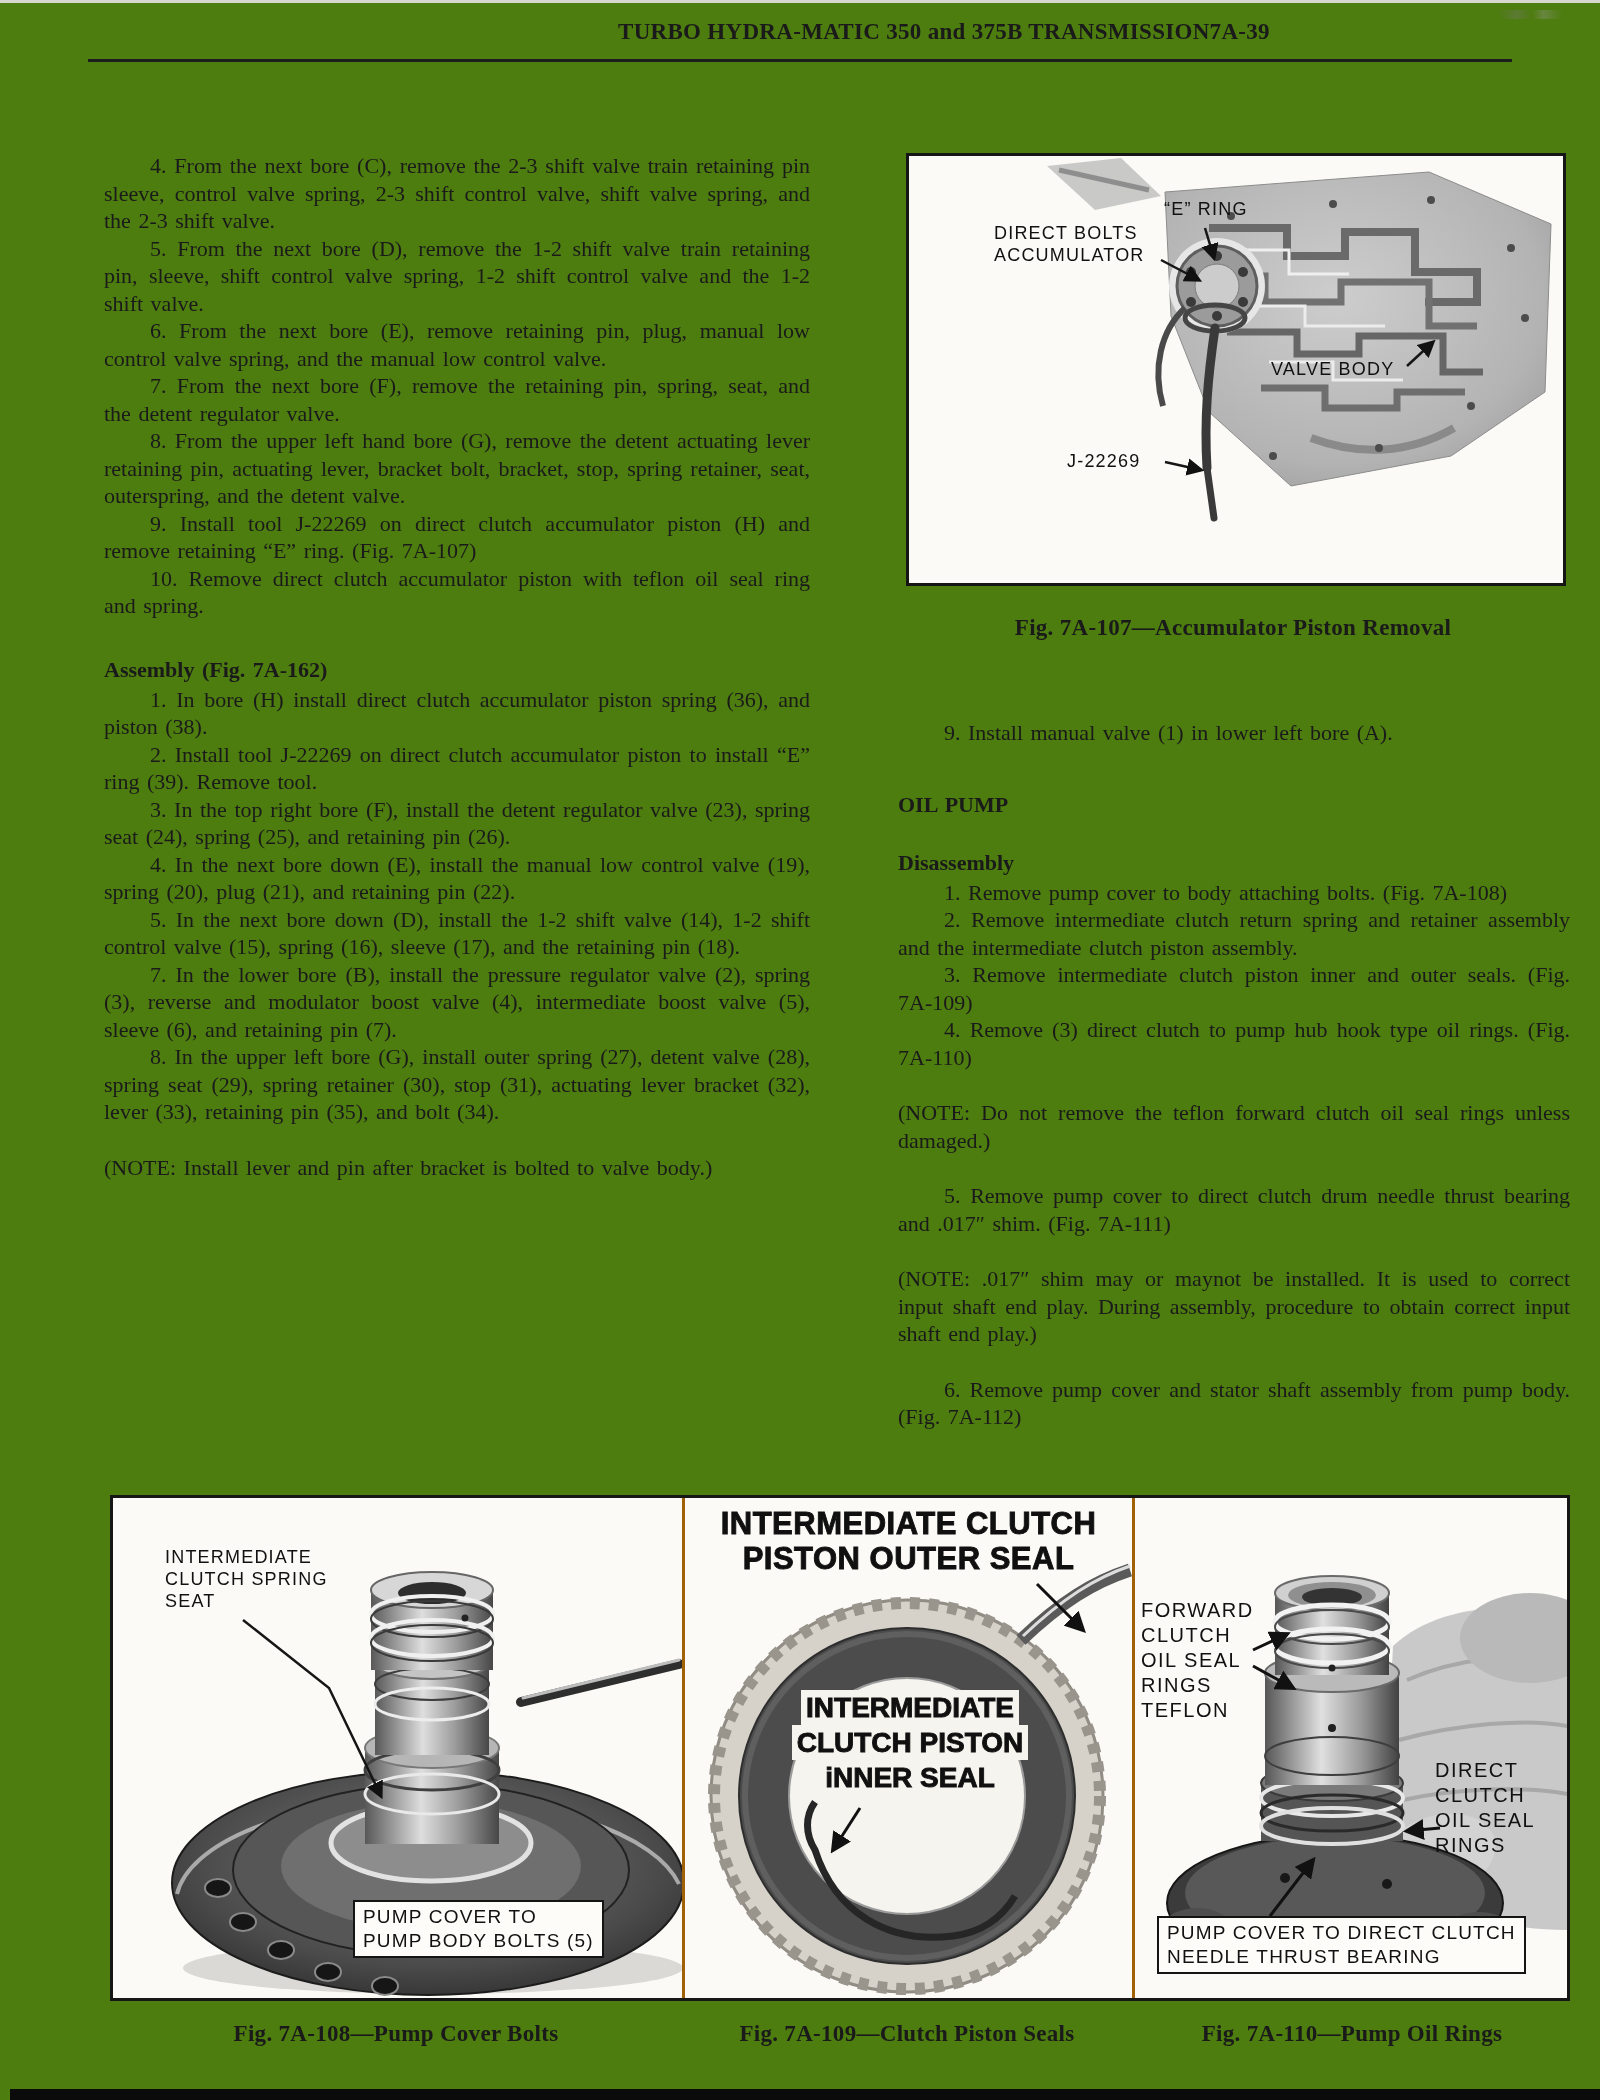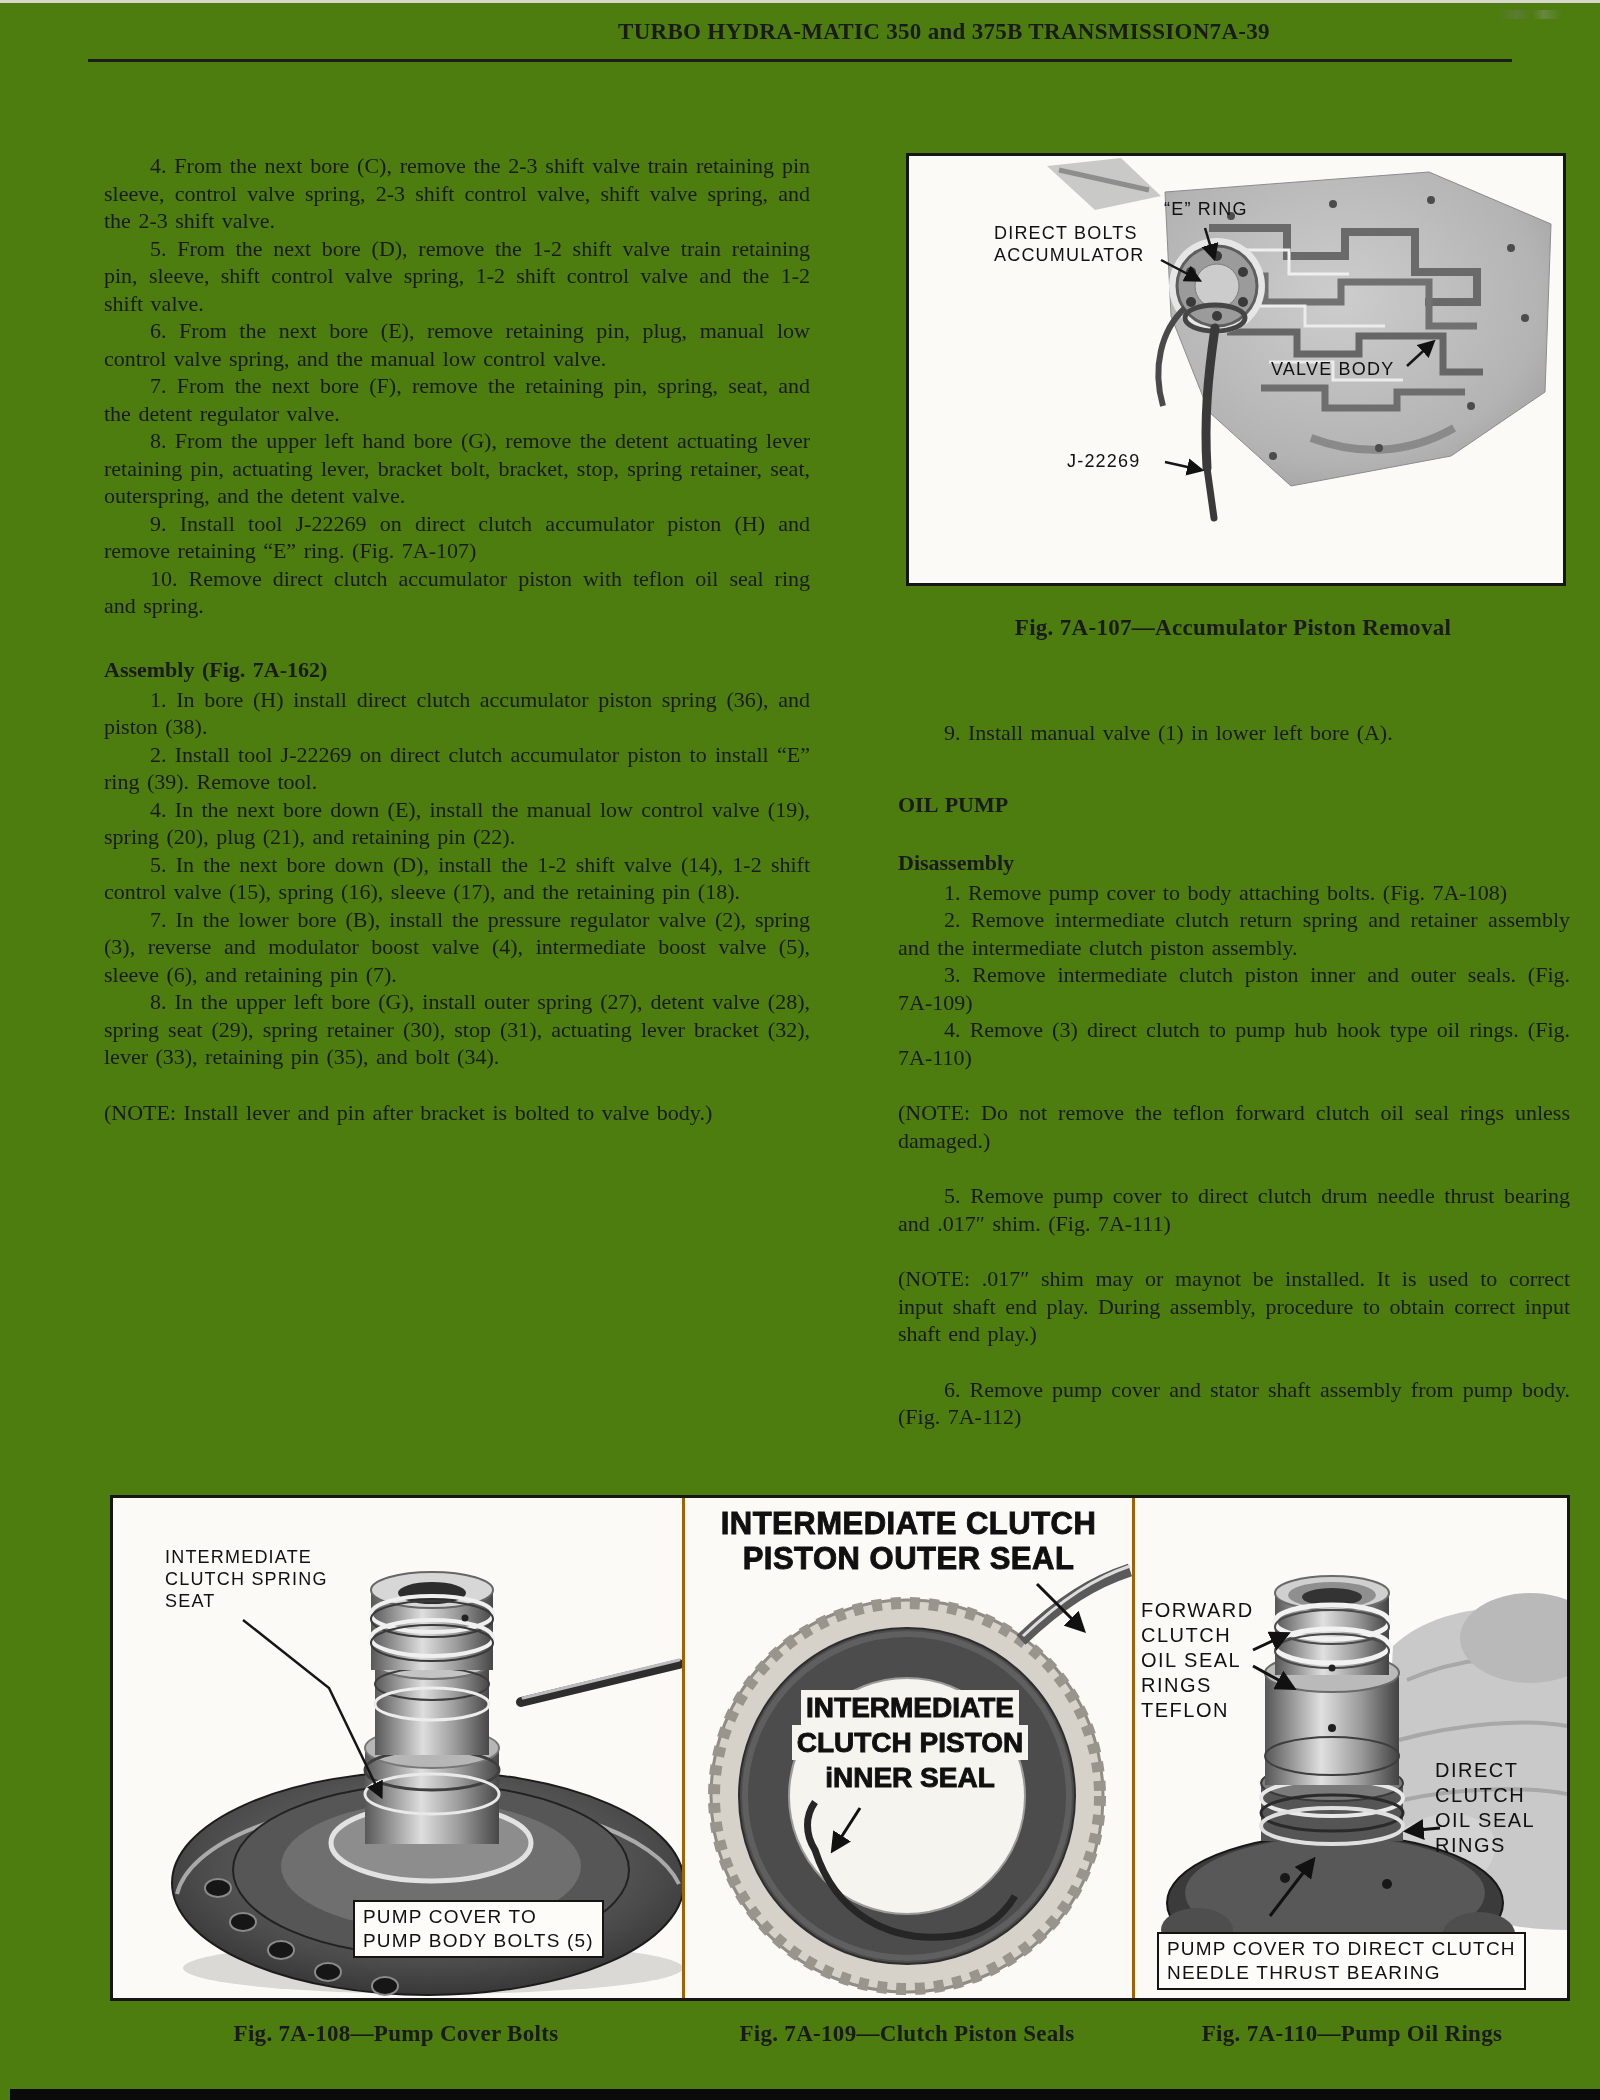--- a/index.html
+++ b/index.html
@@ -65,20 +65,21 @@
     <p class="step">4. From the next bore (C), remove the 2-3 shift valve train retaining pin sleeve, control valve spring, 2-3 shift control valve, shift valve spring, and the 2-3 shift valve.</p>
     <p class="step">5. From the next bore (D), remove the 1-2 shift valve train retaining pin, sleeve, shift control valve spring, 1-2 shift control valve and the 1-2 shift valve.</p>
     <p class="step">6. From the next bore (E), remove retaining pin, plug, manual low control valve spring, and the manual low control valve.</p>
     <p class="step">7. From the next bore (F), remove the retaining pin, spring, seat, and the detent regulator valve.</p>
     <p class="step">8. From the upper left hand bore (G), remove the detent actuating lever retaining pin, actuating lever, bracket bolt, bracket, stop, spring retainer, seat, outerspring, and the detent valve.</p>
     <p class="step">9. Install tool J-22269 on direct clutch accumulator piston (H) and remove retaining “E” ring. (Fig. 7A-107)</p>
     <p class="step">10. Remove direct clutch accumulator piston with teflon oil seal ring and spring.</p>
     <h3 class="subhead">Assembly (Fig. 7A-162)</h3>
     <p class="step">1. In bore (H) install direct clutch accumulator piston spring (36), and piston (38).</p>
     <p class="step">2. Install tool J-22269 on direct clutch accumulator piston to install “E” ring (39). Remove tool.</p>
+    <p class="step">3. In the top right bore (F), install the detent regulator valve (23), spring seat (24), spring (25), and retaining pin (26).</p>
     <p class="step">4. In the next bore down (E), install the manual low control valve (19), spring (20), plug (21), and retaining pin (22).</p>
     <p class="step">5. In the next bore down (D), install the 1-2 shift valve (14), 1-2 shift control valve (15), spring (16), sleeve (17), and the retaining pin (18).</p>
     <p class="step">7. In the lower bore (B), install the pressure regulator valve (2), spring (3), reverse and modulator boost valve (4), intermediate boost valve (5), sleeve (6), and retaining pin (7).</p>
     <p class="step">8. In the upper left bore (G), install outer spring (27), detent valve (28), spring seat (29), spring retainer (30), stop (31), actuating lever bracket (32), lever (33), retaining pin (35), and bolt (34).</p>
     <p class="note">(NOTE: Install lever and pin after bracket is bolted to valve body.)</p>
   </div>
 
   <div class="figbox" id="fig107">
     <svg width="654" height="427" viewBox="0 0 654 427">
       <defs>
@@ -320,21 +321,21 @@
         <div>OIL SEAL</div>
         <div>RINGS</div>
         <div>TEFLON</div>
       </div>
       <div class="smlabel" style="left:300px;top:260px;width:112px;">
         <div>DIRECT</div>
         <div>CLUTCH</div>
         <div>OIL SEAL</div>
         <div>RINGS</div>
       </div>
-      <div class="whitebox" style="left:22px;top:434px;">
+      <div class="whitebox" style="left:22px;top:418px;">
         <div>PUMP COVER TO DIRECT CLUTCH</div>
         <div>NEEDLE THRUST BEARING</div>
       </div>
     </div>
   </div>
 
   <div class="caption capA">Fig. 7A-108—Pump Cover Bolts</div>
   <div class="caption capB">Fig. 7A-109—Clutch Piston Seals</div>
   <div class="caption capC">Fig. 7A-110—Pump Oil Rings</div>
 

